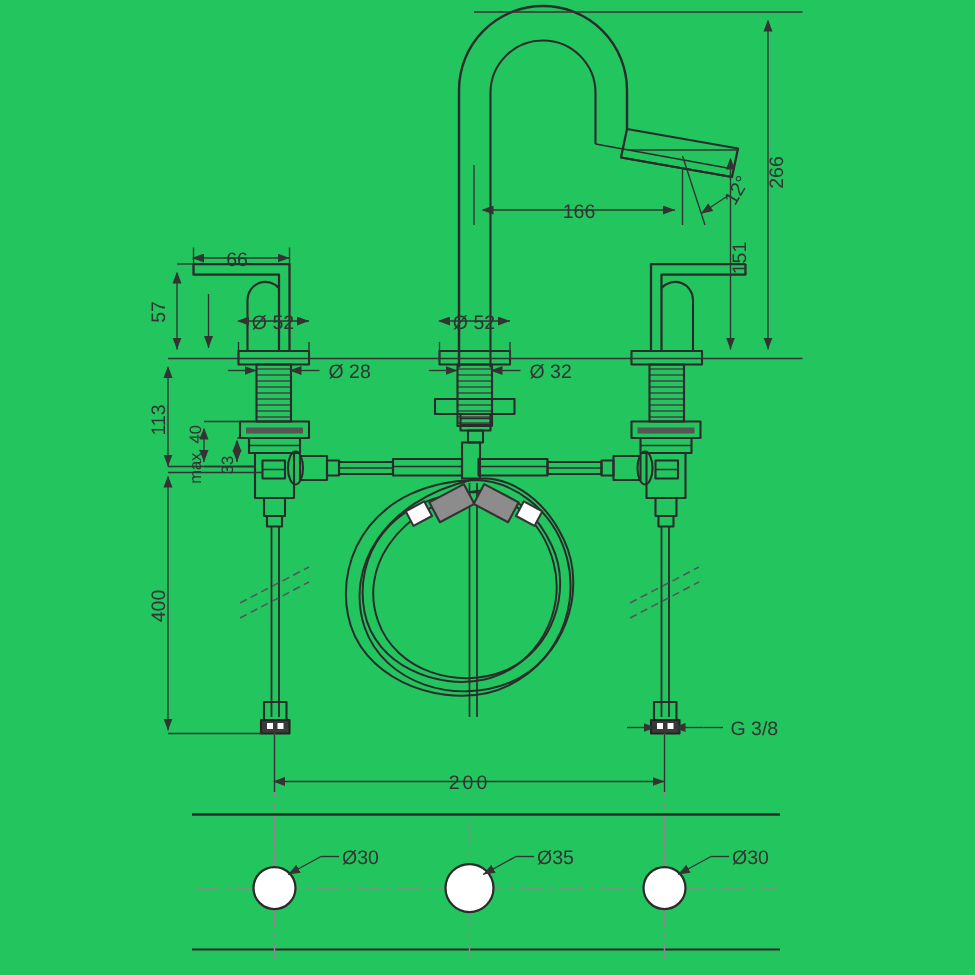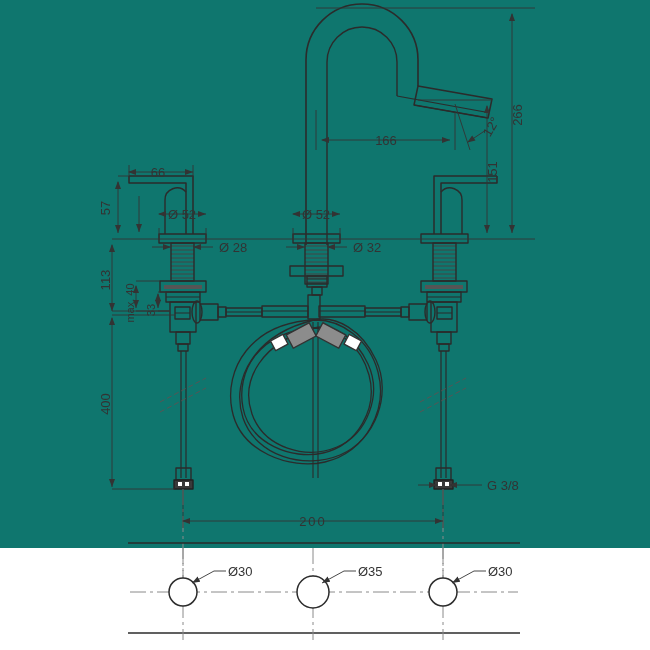--- a/index.html
+++ b/index.html
@@ -1,18 +1,18 @@
 <!DOCTYPE html>
 <html><head>
 <meta charset="utf-8">
 <style>
   html,body{margin:0;padding:0;background:#fff;}
   body{width:650px;height:650px;overflow:hidden;
        font-family:"Liberation Sans",sans-serif;}
-  #stage{position:relative;width:650px;height:548px;background:#0f766e;}
+  #stage{position:relative;width:650px;height:650px;background:#22c55e;}
   svg{position:absolute;left:0;top:0;}
   .dimtxt{font-family:"Liberation Sans",sans-serif;font-size:13px;fill:#333;}
 </style>
 </head>
 <body>
 
 <div id="stage">
 
 <svg width="650" height="650" viewBox="0 0 650 650">
 

